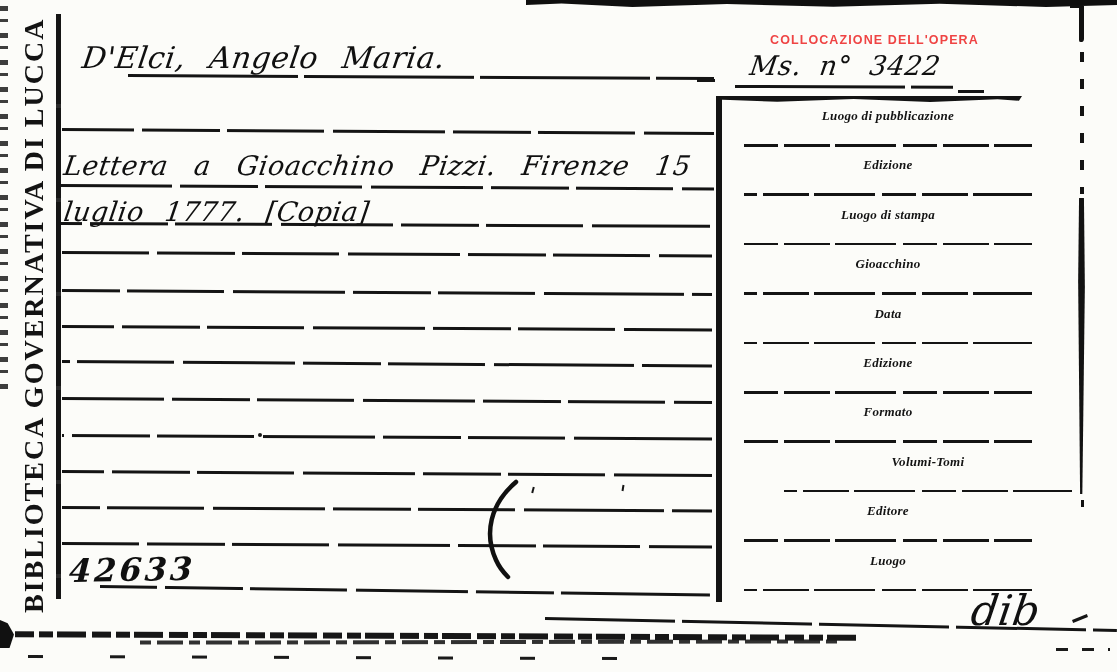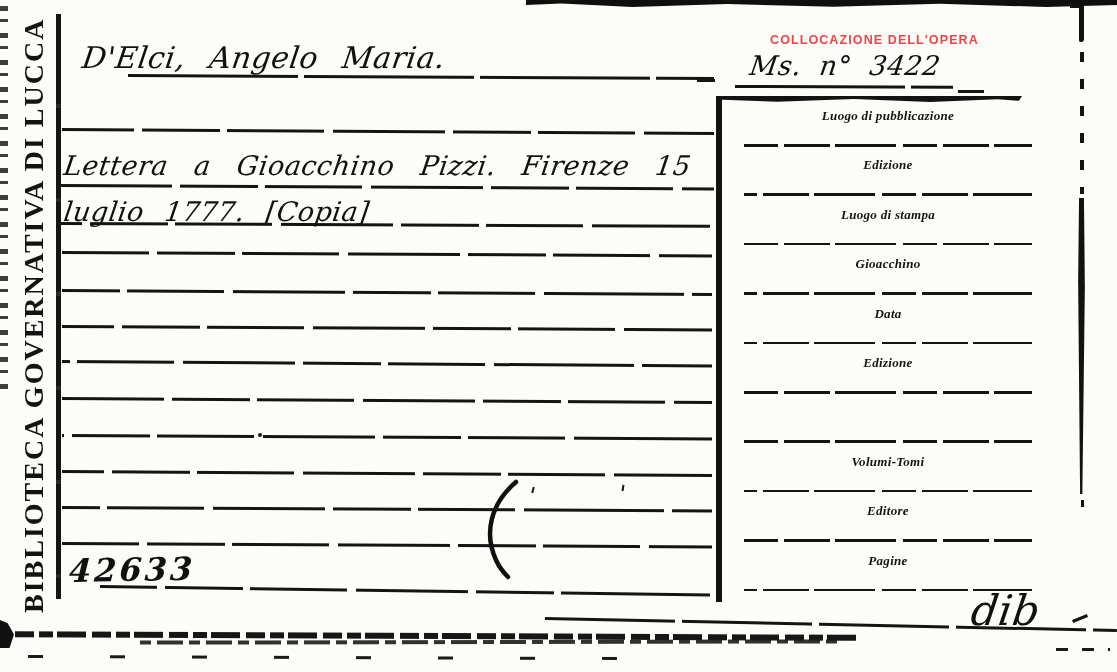--- a/index.html
+++ b/index.html
@@ -175,32 +175,33 @@
       </div>
       <div class="panel-row" style="top: 247px;">
         <div class="panel-label">Edizione</div>
         <div class="panel-line"></div>
       </div>
       <div class="panel-row" style="top: 197.6px;">
         <div class="panel-label">Data</div>
         <div class="panel-line"></div>
       </div>
       <div class="panel-row" style="top: 296.4px;">
-        <div class="panel-line"></div>
-      </div>
-      <div class="panel-row" style="top: 345.8px;">
+        <div class="panel-label">Formato</div>
+        <div class="panel-line"></div>
+      </div>
+      <div class="panel-row" style="top: 345.8px; margin-left: 40px;">
         <div class="panel-label">Volumi-Tomi</div>
         <div class="panel-line"></div>
       </div>
       <div class="panel-row" style="top: 395.2px;">
         <div class="panel-label">Editore</div>
         <div class="panel-line"></div>
       </div>
       <div class="panel-row" style="top: 444.6px;">
-        <div class="panel-label">Pagine</div>
+        <div class="panel-label">Luogo</div>
         <div class="panel-line"></div>
       </div>
     </div>
 
   <div class="hand" style="left:968px; top:586px; font-size:42px; word-spacing:2px;">dib</div>
   <div class="tick" style="left:1072px; top:617px; width:16px; height:3px; transform:rotate(-22deg);"></div>
 
   <div class="top-bar"></div>
   <div class="redge-cap"></div>
   <div class="redge-hook"></div>

